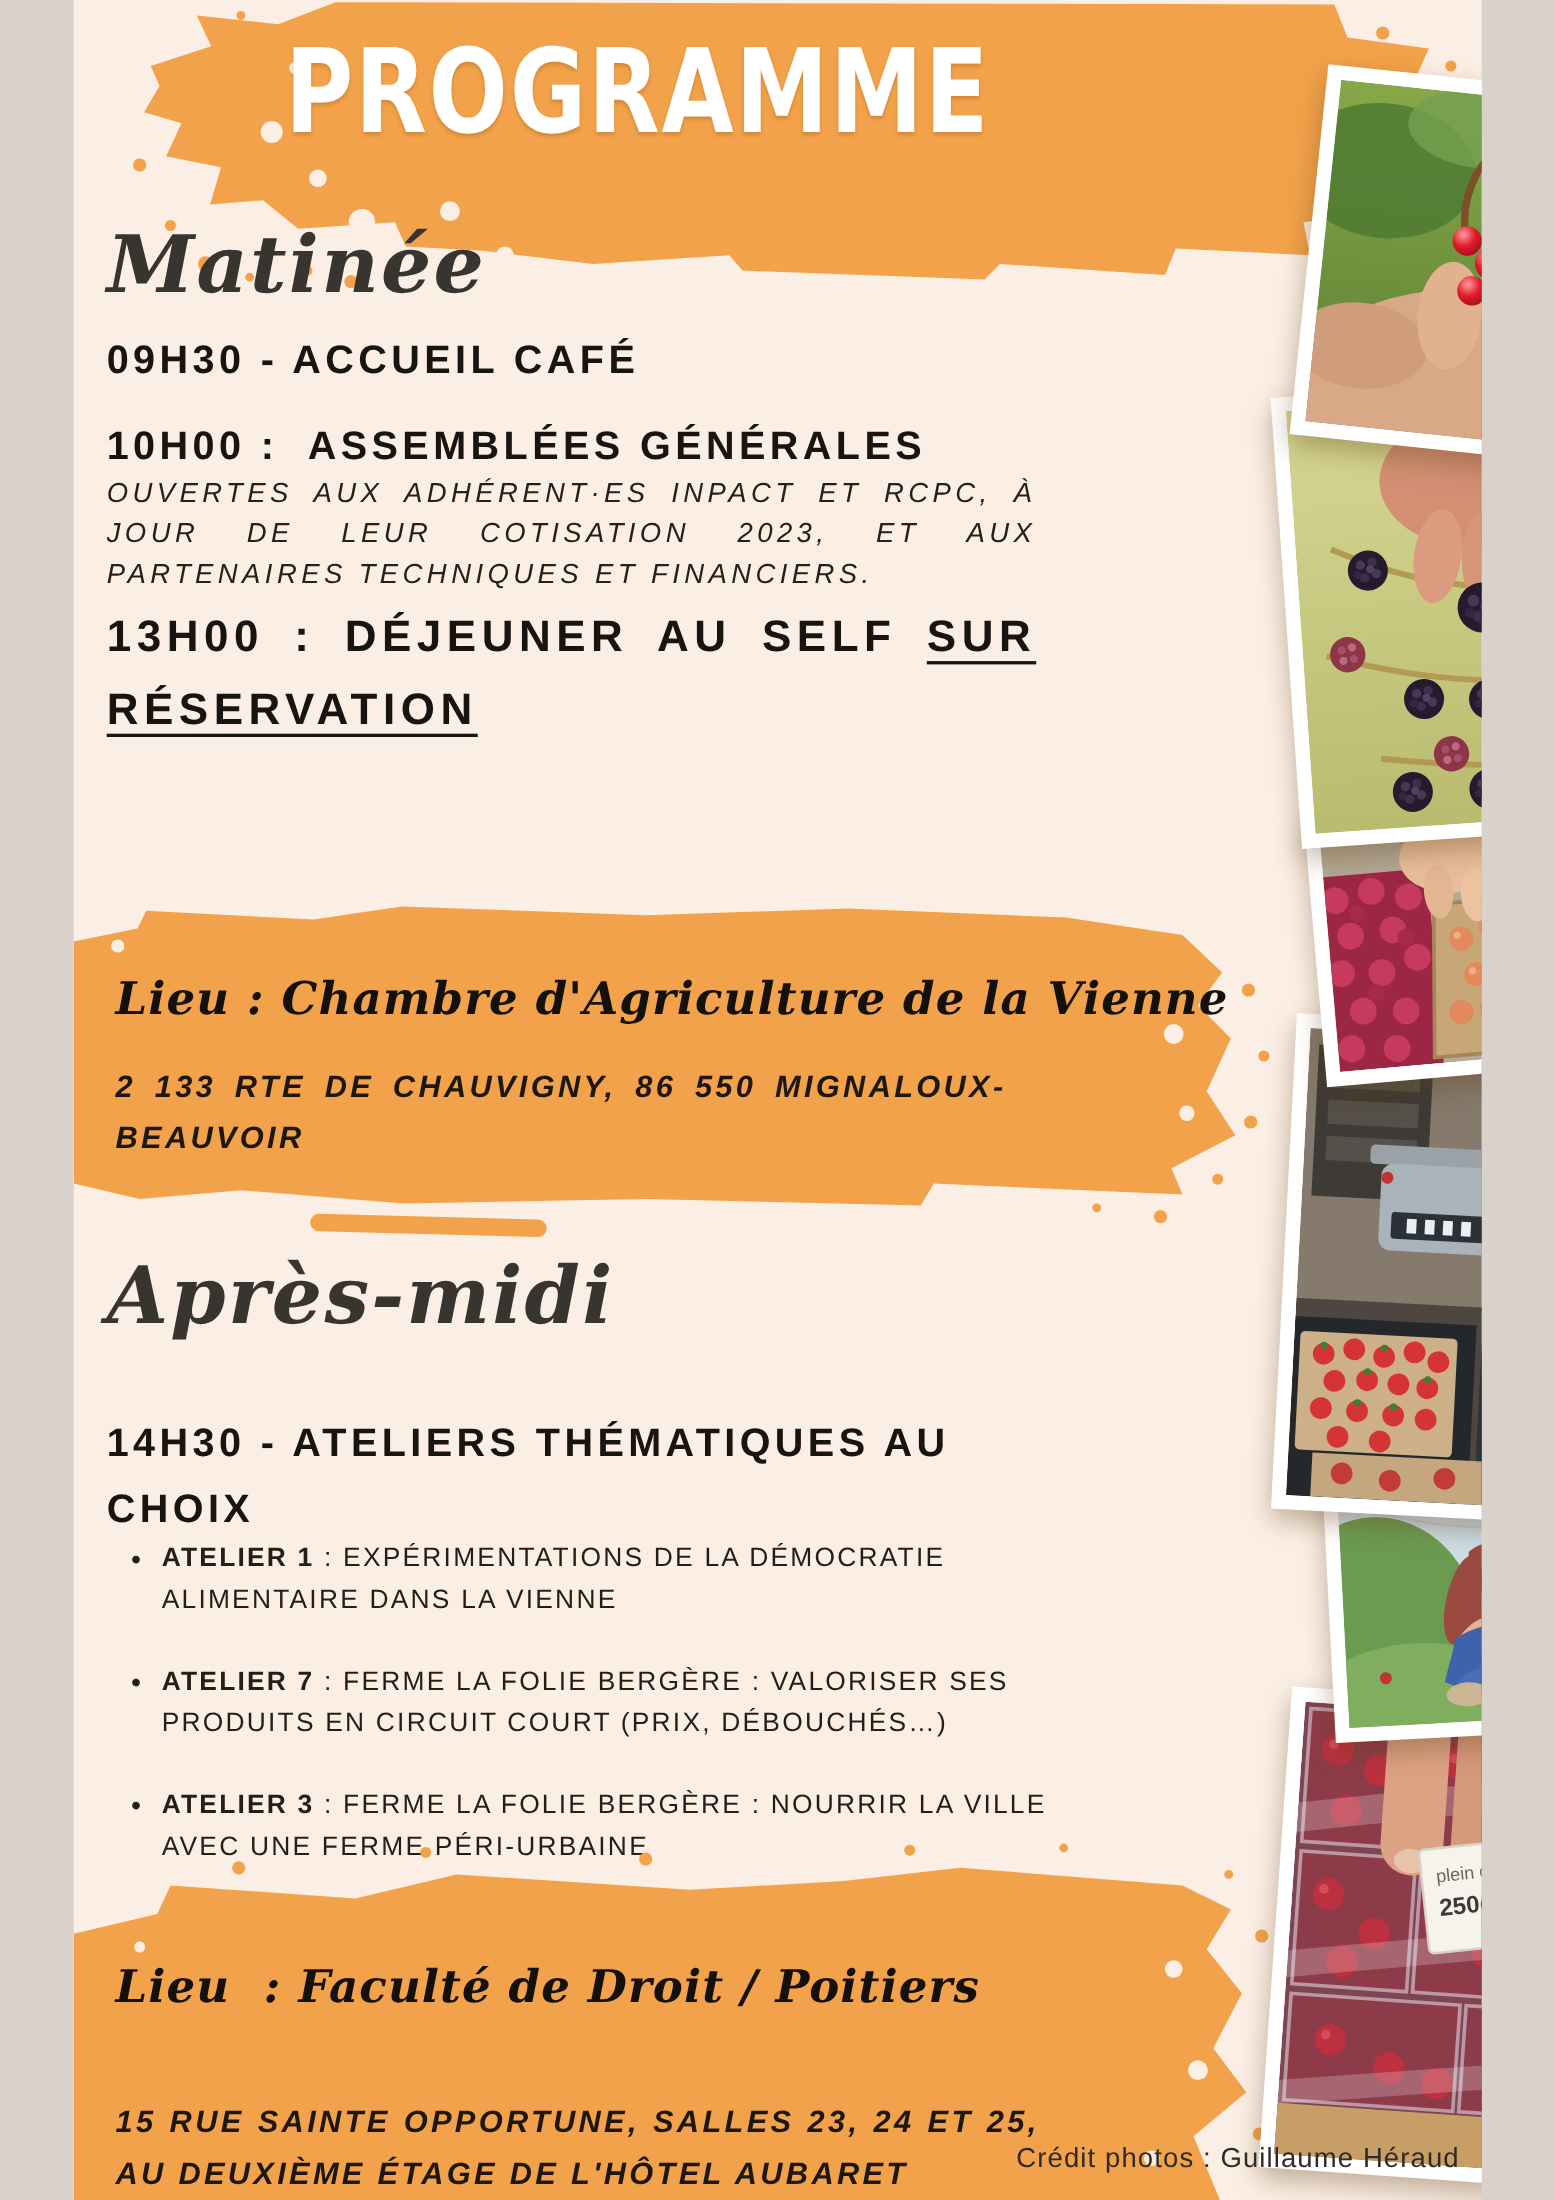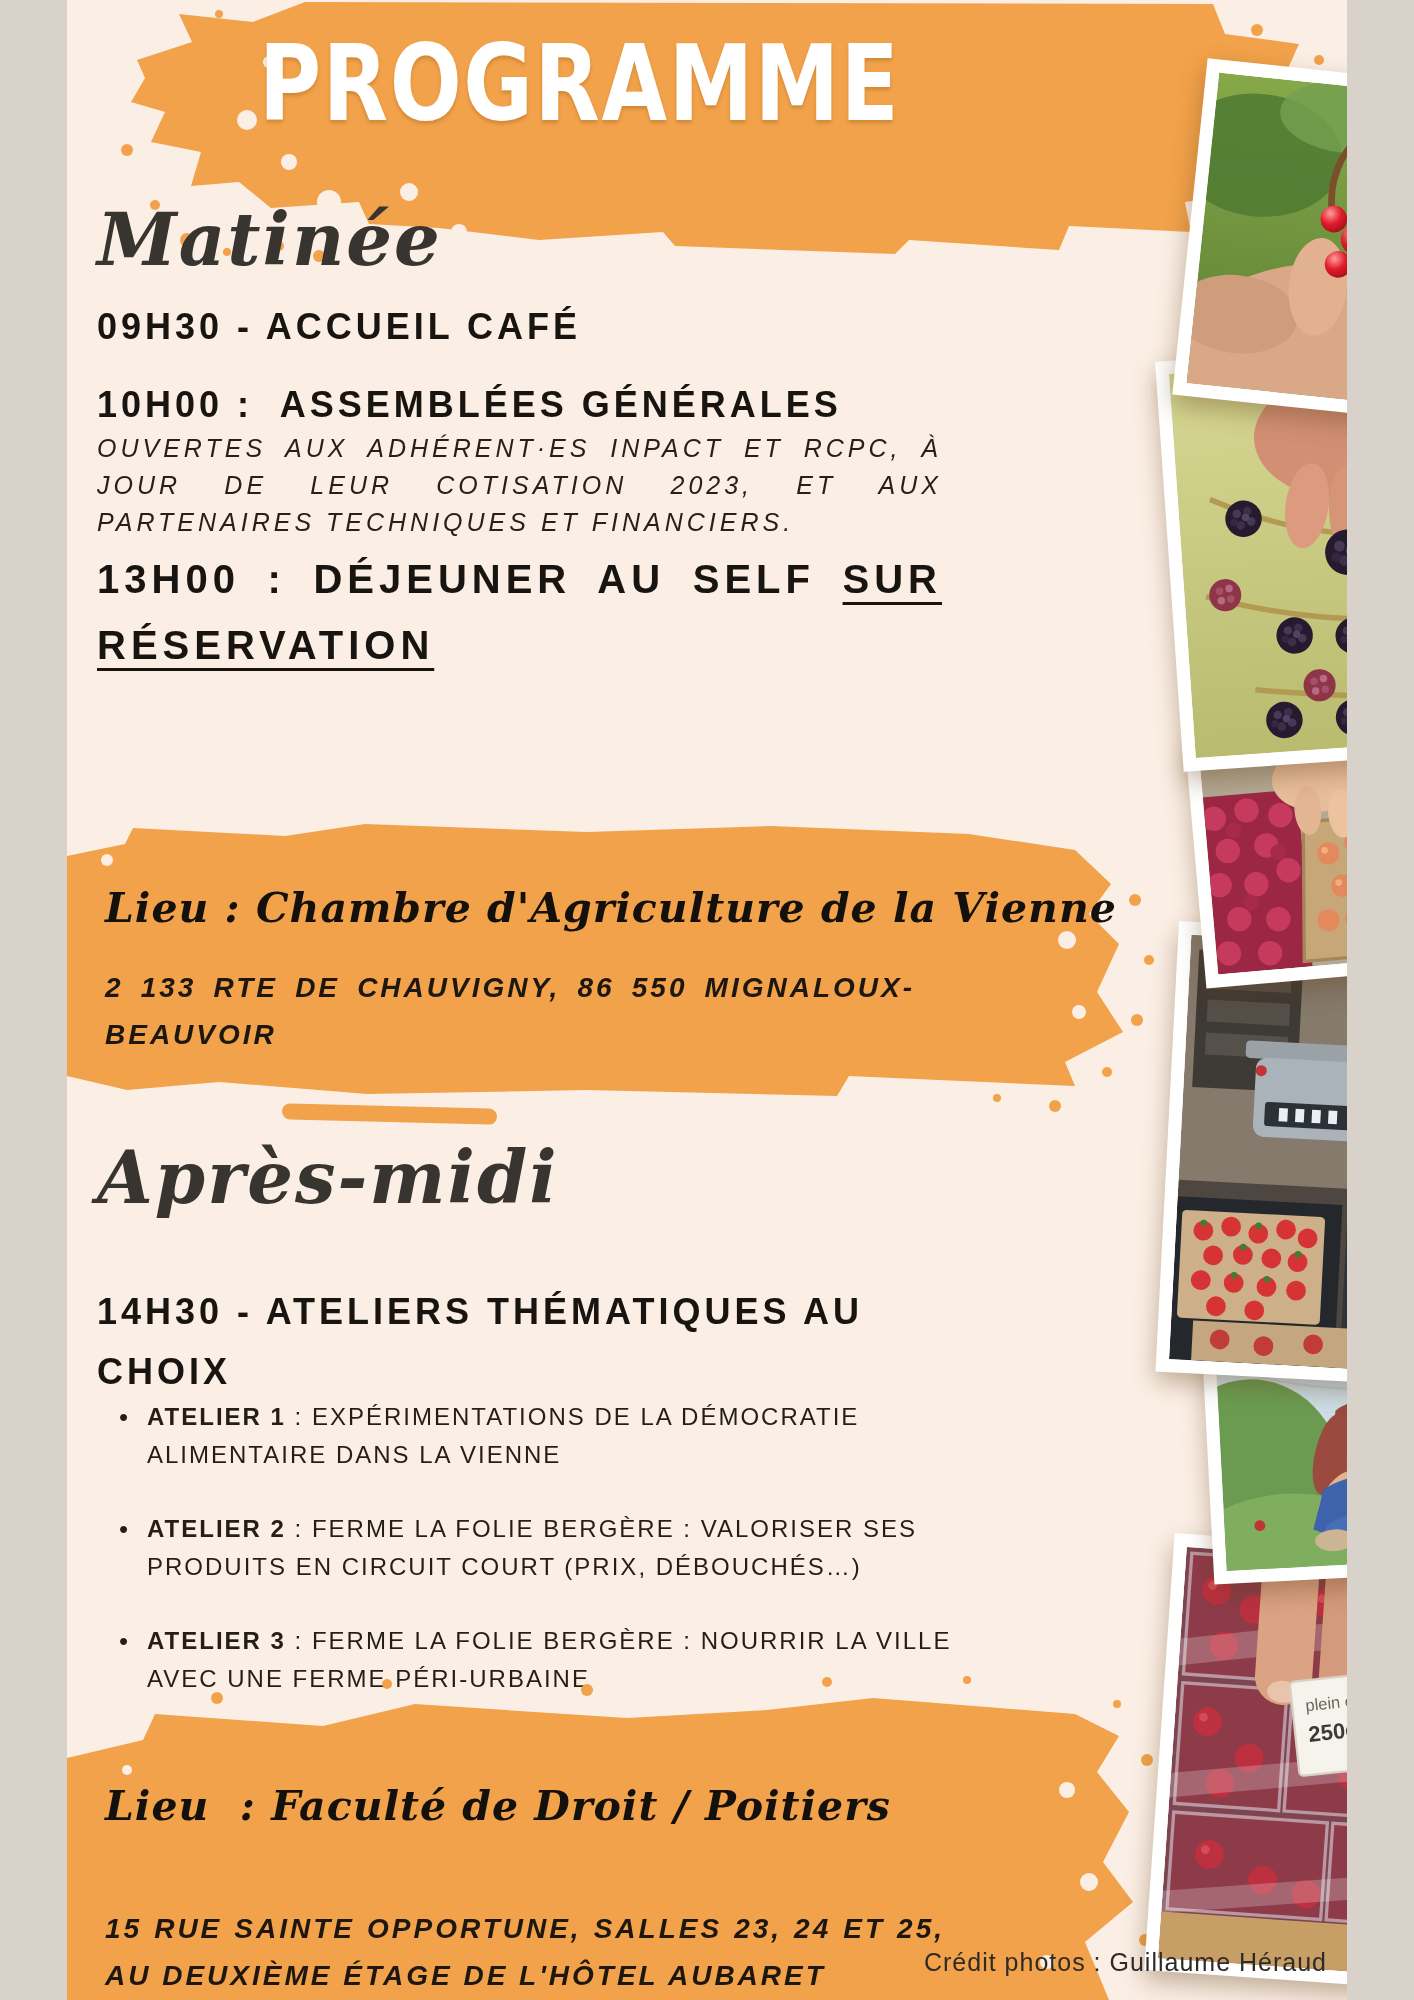--- a/index.html
+++ b/index.html
@@ -127,21 +127,21 @@
   <div class="abs hand venue-label" style="left:38px;top:884px;z-index:2;">Lieu : Chambre d'Agriculture de la Vienne</div>
 
   <div class="abs caps venue-addr" style="left:38px;top:964px;width:810px;z-index:2;">2 133 RTE DE CHAUVIGNY, 86 550 MIGNALOUX-BEAUVOIR</div>
 
   <div class="abs hand big-head" style="left:30px;top:1142px;z-index:2;">Après-midi</div>
 
   <div class="abs caps time-line" style="left:30px;top:1282px;line-height:60px;z-index:2;"><span>14H30 - ATELIERS THÉMATIQUES AU</span><br><span>CHOIX</span></div>
 
   <ul class="abs ateliers">
     <li><span class="wlabel">ATELIER 1</span><span> : EXPÉRIMENTATIONS DE LA DÉMOCRATIE ALIMENTAIRE DANS LA VIENNE</span></li>
-    <li><span class="wlabel">ATELIER 2</span><span> : FERME LA FOLIE BERGÈRE : VALORISER SES PRODUITS EN CIRCUIT COURT (PRIX, DÉBOUCHÉS…)</span></li>
+    <li><span class="wlabel">ATELIER 7</span><span> : FERME LA FOLIE BERGÈRE : VALORISER SES PRODUITS EN CIRCUIT COURT (PRIX, DÉBOUCHÉS…)</span></li>
     <li><span class="wlabel">ATELIER 3</span><span> : FERME LA FOLIE BERGÈRE : NOURRIR LA VILLE AVEC UNE FERME PÉRI-URBAINE</span></li>
   </ul>
 
   <svg class="abs" style="left:0;top:1640px;z-index:1;" width="1110" height="360" viewBox="0 0 1110 360">
     <path fill="#F2A24A" d="M0,118 L76,100 L88,74 L256,86 L348,64 L560,78 L700,70 L806,58 L1008,74 L1052,96 L1030,132 L1062,172 L1036,222 L1066,262 L1018,302 L1042,360 L0,360 Z"></path>
     <g fill="#F2A24A">
       <circle cx="150" cy="58" r="6"></circle>
         <circle cx="320" cy="44" r="5"></circle>
         <circle cx="520" cy="50" r="6"></circle>
       <circle cx="760" cy="42" r="5"></circle>

